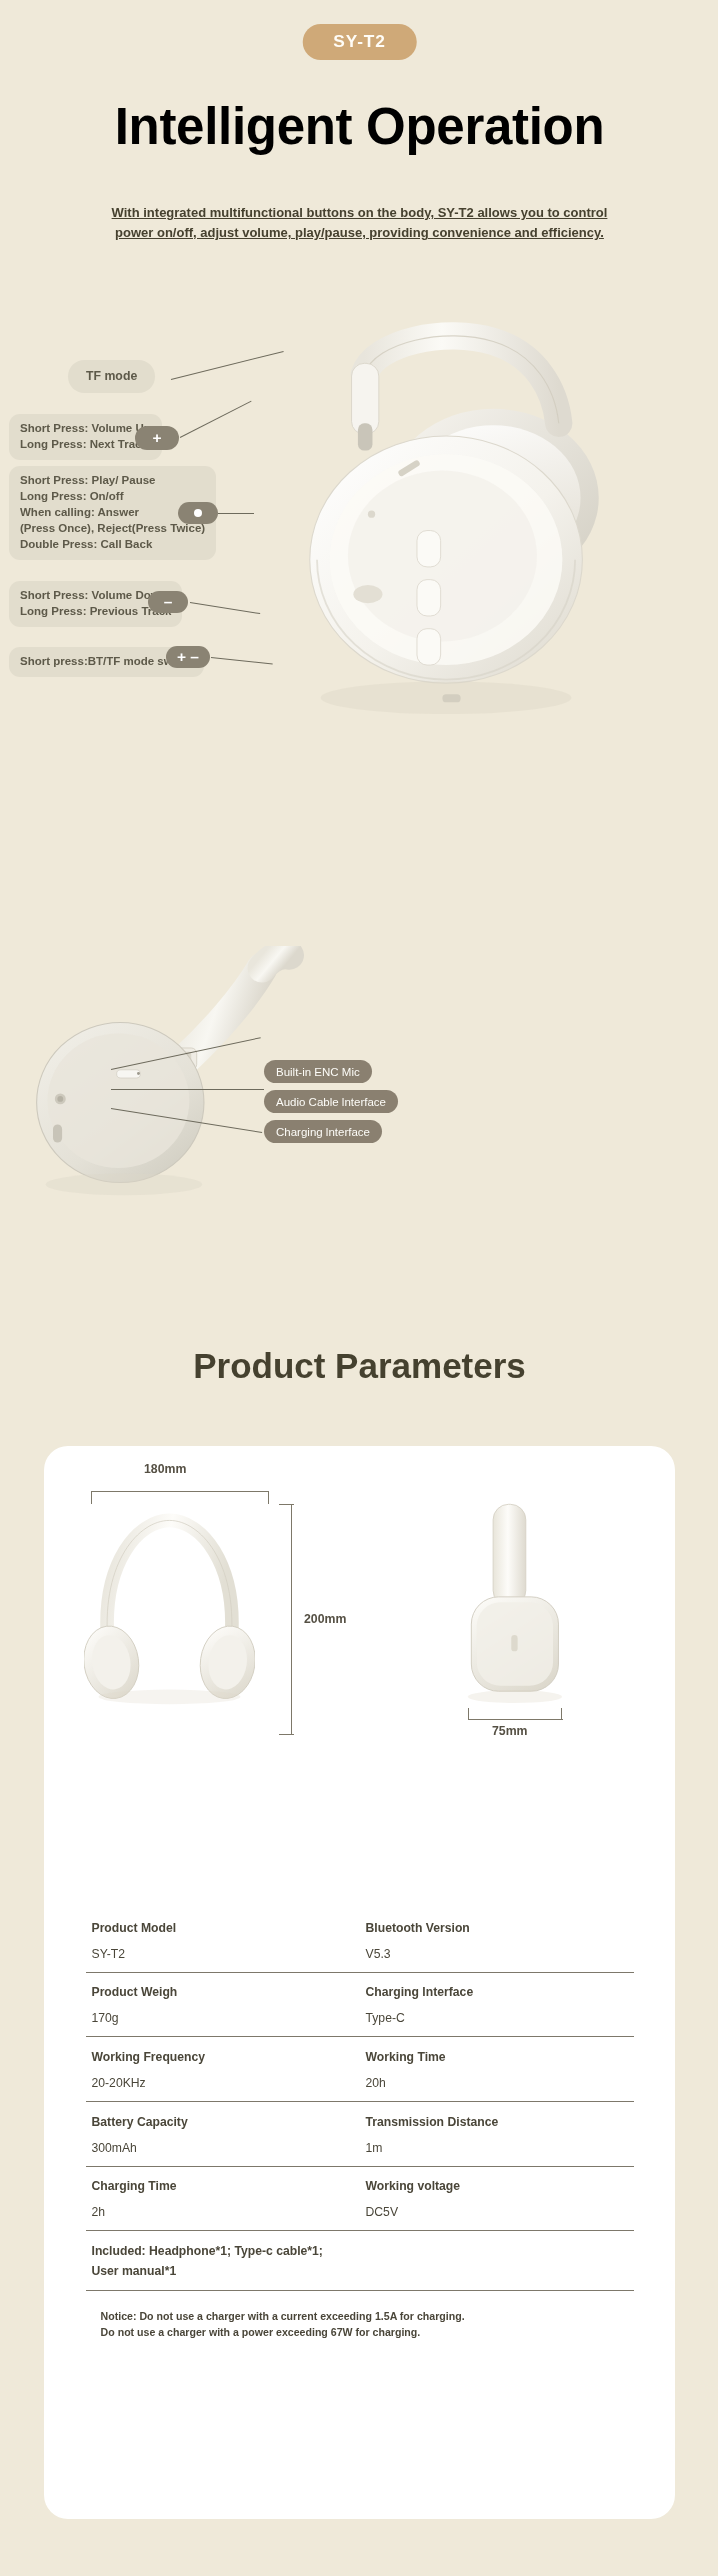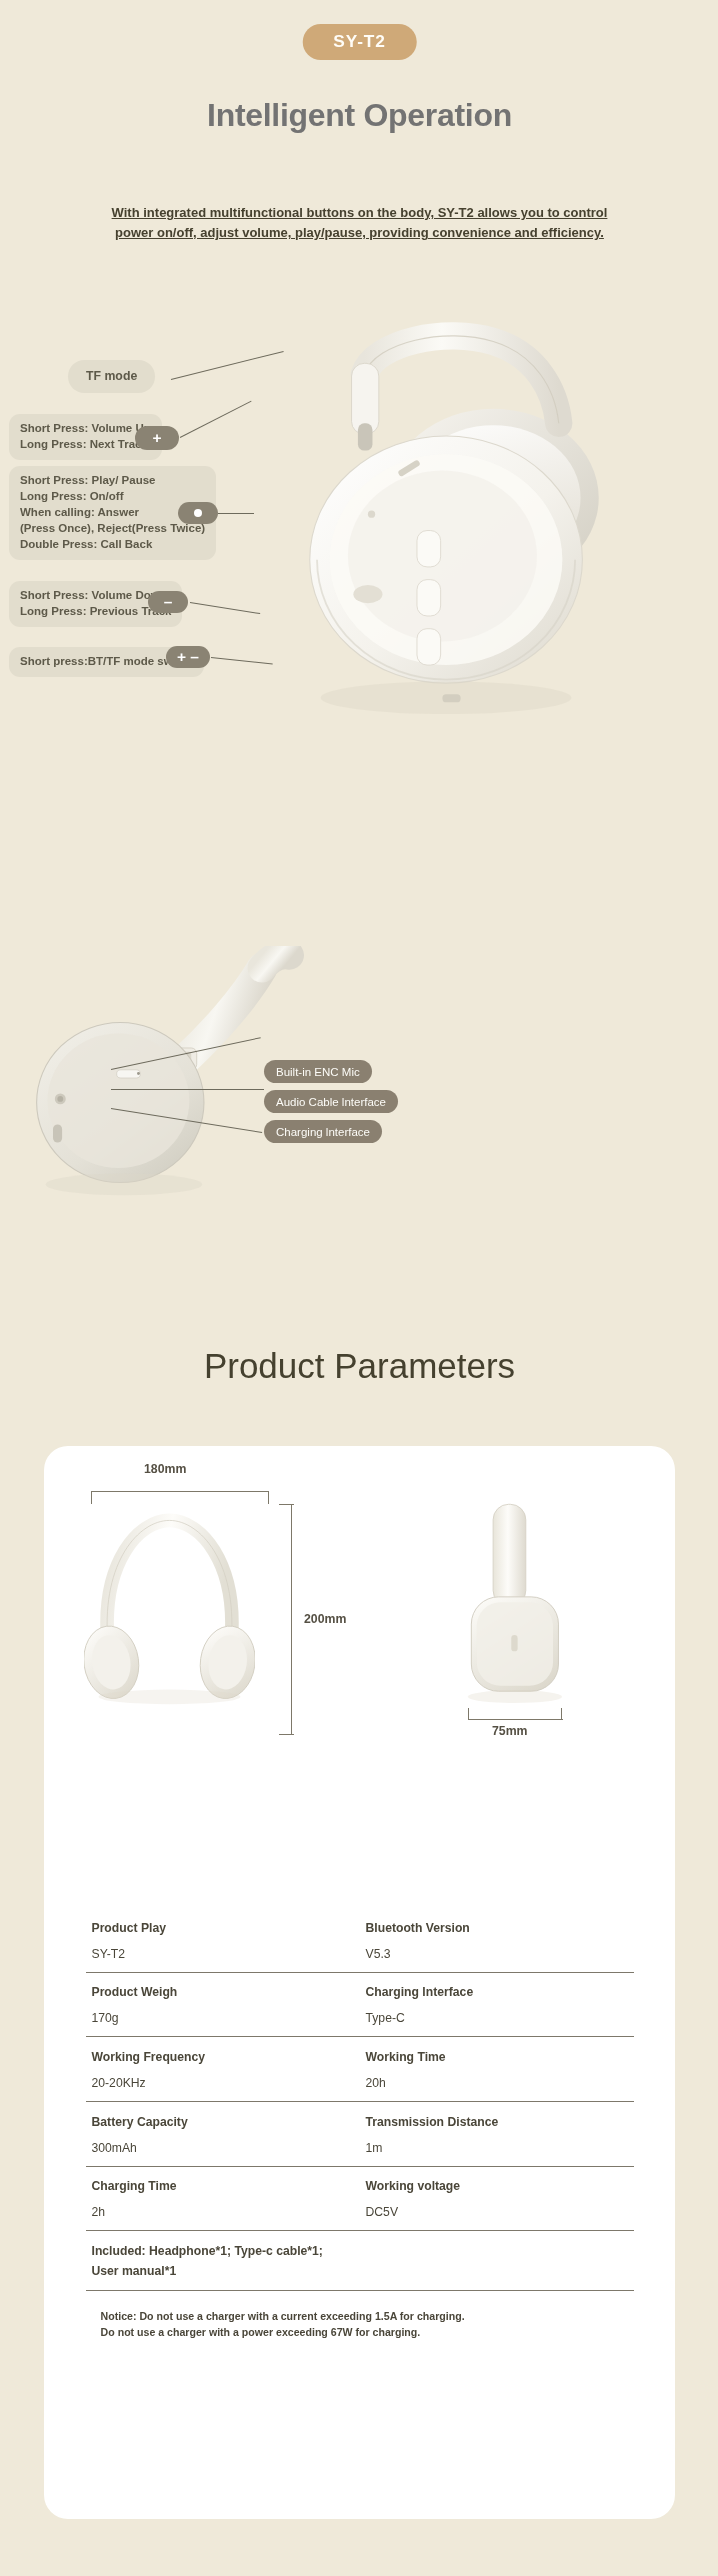--- a/index.html
+++ b/index.html
@@ -30,23 +30,23 @@
     letter-spacing: 0.9px;
     padding: 7.3px 31px;
     border-radius: 20px;
   }
   .h1 {
     position: absolute;
     top: 97px;
     left: 0;
     width: 719px;
     text-align: center;
-    font-size: 32px;
+    font-size: 51px;
     font-weight: 700;
-    color: #737373;
+    color: #000000;
     letter-spacing: -0.3px;
   }
   .lede {
     position: absolute;
     top: 203px;
     left: 0;
     width: 719px;
     text-align: center;
     font-size: 13px;
     line-height: 1.55;
@@ -121,21 +121,21 @@
     white-space: nowrap;
   }
 
   
   .h2 {
     position: absolute;
     top: 1346px;
     left: 0; width: 719px;
     text-align: center;
     font-size: 35px;
-    font-weight: 400;
+    font-weight: 700;
     color: #45412f;
   }
   .card {
     position: absolute;
     top: 1446px;
     left: 44px;
     width: 631px;
     height: 1073px;
     background: #ffffff;
     border-radius: 24px;
@@ -407,21 +407,21 @@
       <div class="dim-line" style="left:424px; top:273px; width:95px; height:1.3px;"></div>
       <div class="dim-line" style="left:424px; top:262px; width:1.3px; height:12px;"></div>
       <div class="dim-line" style="left:517px; top:262px; width:1.3px; height:12px;"></div>
       <div class="dim-label" style="left:448px; top:278px;">75mm</div>
     </div>
 
     <div class="specs">
 
       <div class="srow">
         <div class="scell">
-          <div class="skey">Product Play</div>
+          <div class="skey">Product Model</div>
           <div class="sval">SY-T2</div>
         </div>
         <div class="scell">
           <div class="skey">Bluetooth Version</div>
           <div class="sval">V5.3</div>
         </div>
       </div>
 
       <div class="srow">
         <div class="scell">

